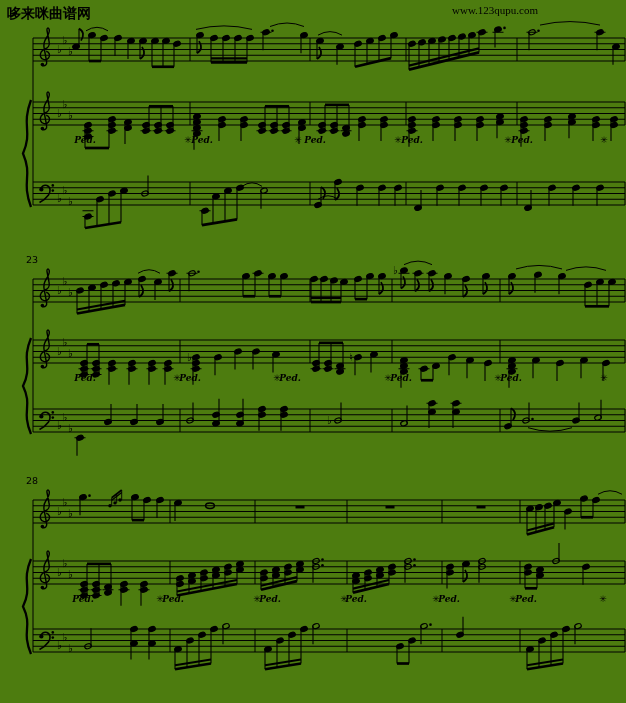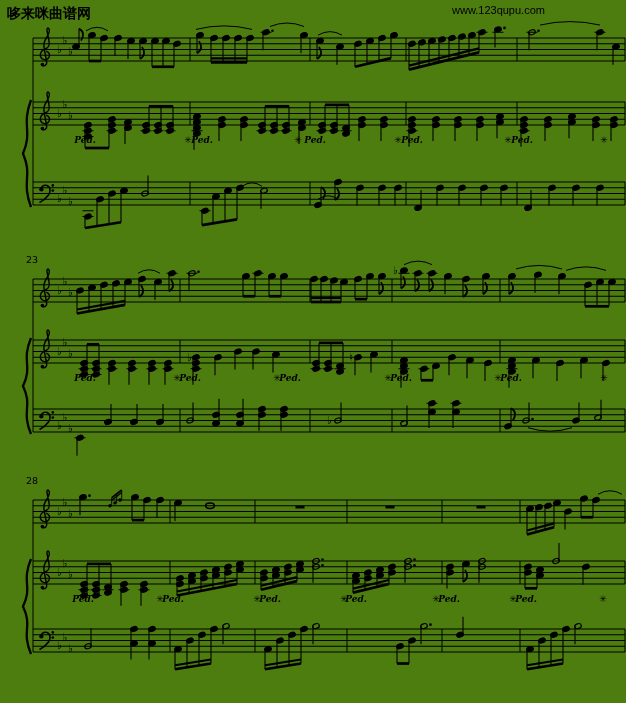--- a/index.html
+++ b/index.html
@@ -1,21 +1,21 @@
 <!DOCTYPE html>
 <html><head>
 <meta charset="utf-8">
 <style>
   html,body{margin:0;padding:0;background:#fff;}
   .page{position:relative;width:626px;height:703px;background:#4d7c0f;overflow:hidden;
         font-family:"DejaVu Sans",sans-serif;color:#000;}
   .site-name{position:absolute;left:7px;top:5px;font-size:14px;font-weight:bold;
              letter-spacing:0px;font-family:"DejaVu Sans",sans-serif;}
   .site-url{position:absolute;left:452px;top:4px;font-size:11px;
-            font-family:Liberation Sans, sans-serif;}
+            font-family:Liberation Serif, serif;}
   svg{position:absolute;left:0;top:0;}
 </style>
 </head>
 <body>
 
 <div class="page">
   <div class="site-name">哆来咪曲谱网</div>
   <div class="site-url">www.123qupu.com</div>
   <svg width="626" height="703" viewBox="0 0 626 703" aria-label="piano score">
       <g>

